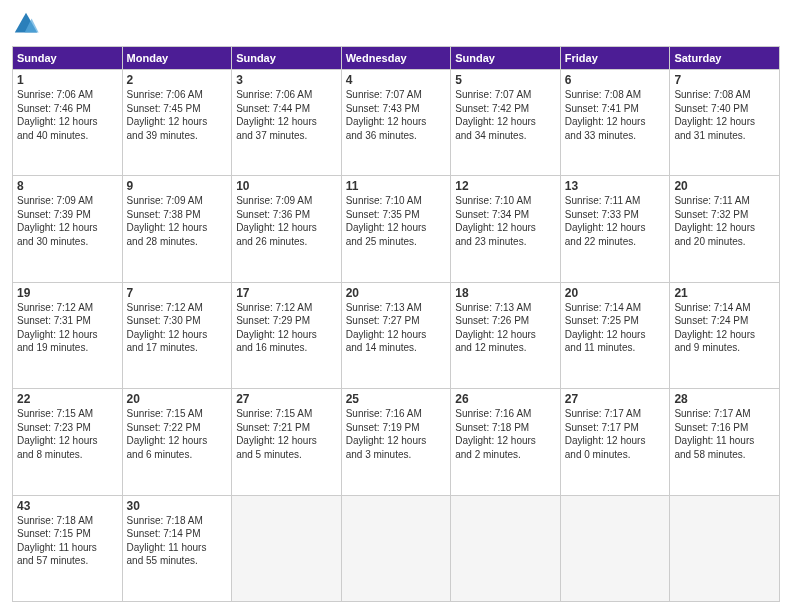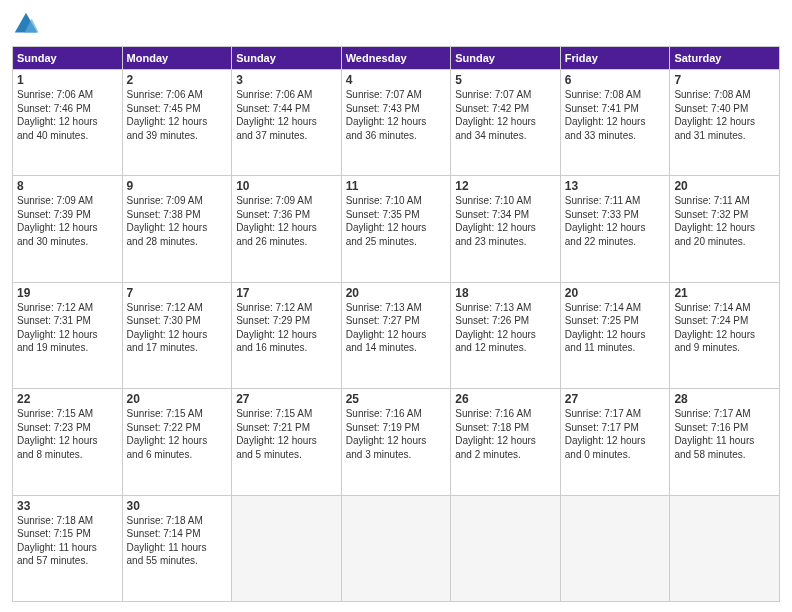--- a/index.html
+++ b/index.html
@@ -333,21 +333,21 @@
           <td>
             <span class="day-num">28</span>
             <div class="day-info" style="white-space: pre-line;">Sunrise: 7:17 AM
 Sunset: 7:16 PM
 Daylight: 11 hours
 and 58 minutes.</div>
           </td>
         </tr>
         <tr>
           <td>
-            <span class="day-num">33</span>
+            <span class="day-num">43</span>
             <div class="day-info" style="white-space: pre-line;">Sunrise: 7:18 AM
 Sunset: 7:15 PM
 Daylight: 11 hours
 and 57 minutes.</div>
           </td>
           <td>
             <span class="day-num">30</span>
             <div class="day-info" style="white-space: pre-line;">Sunrise: 7:18 AM
 Sunset: 7:14 PM
 Daylight: 11 hours

